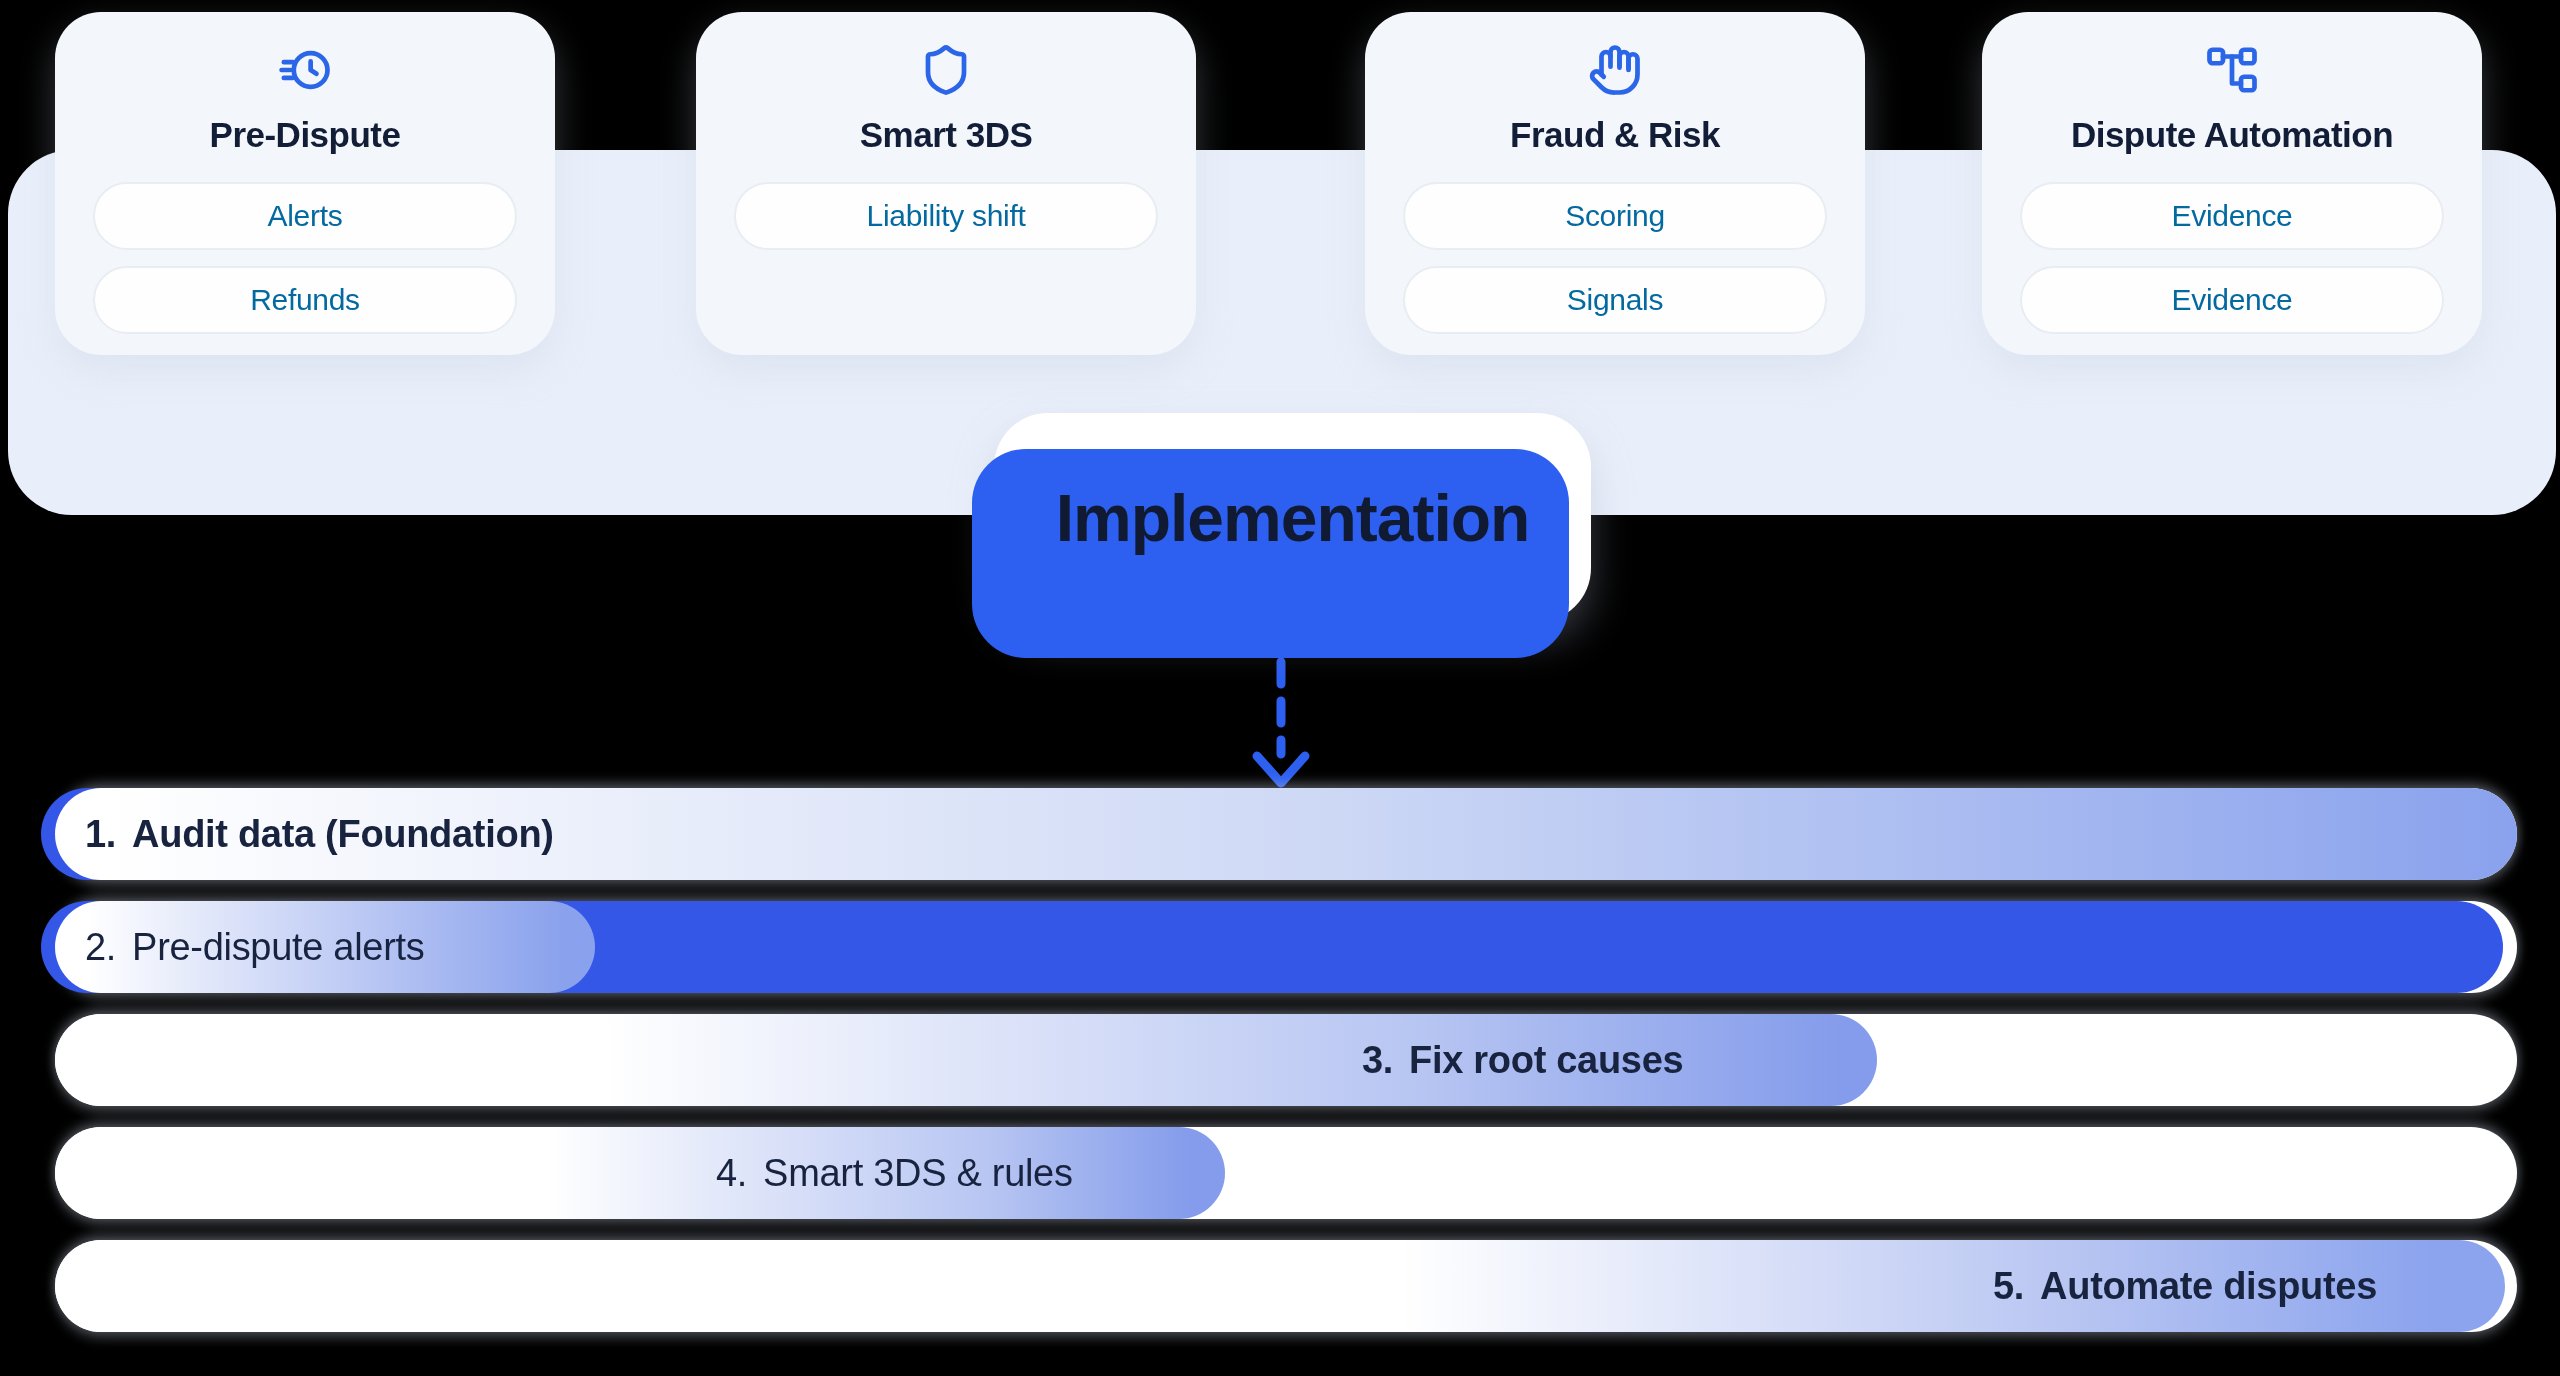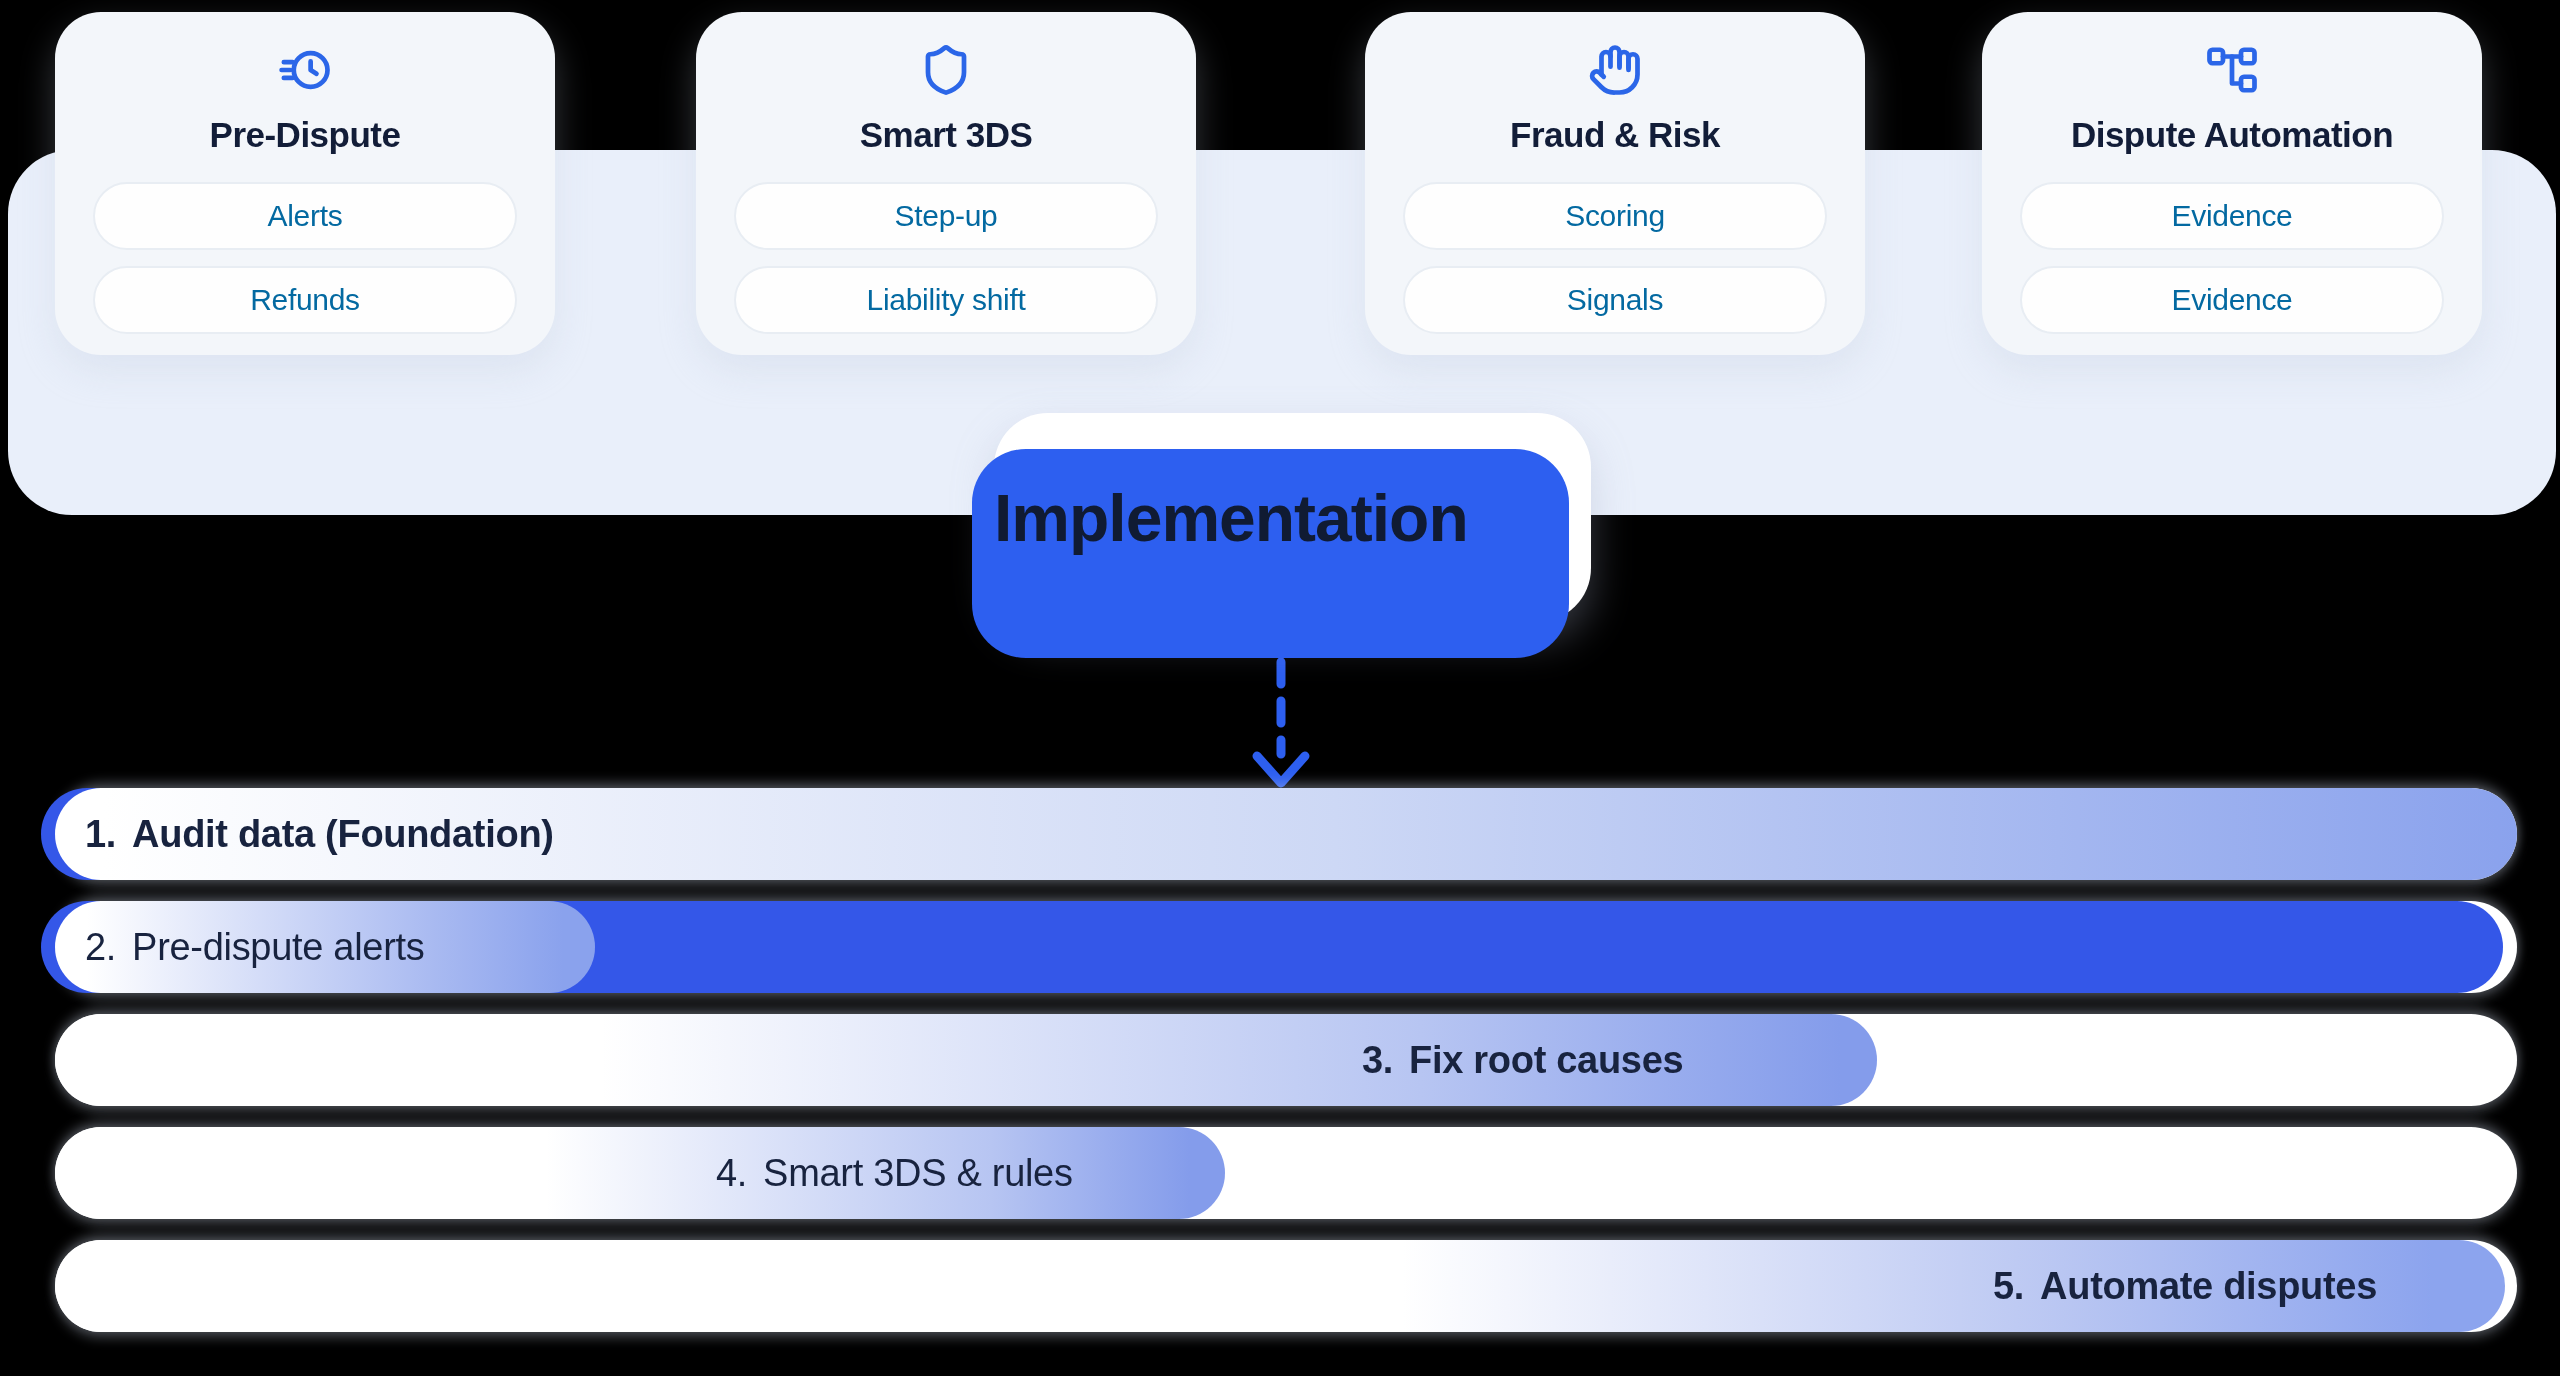--- a/index.html
+++ b/index.html
@@ -28,21 +28,21 @@
   .card .pills{margin:26px 38px 0;}
   .card .pill{
     height:64px;margin-bottom:16px;background:#fefefe;border:2px solid #e8edf3;
     border-radius:34px;display:flex;align-items:center;justify-content:center;
     font-size:30px;color:#0369a1;letter-spacing:-.3px;
   }
   
   .impl{
     position:absolute;left:994px;top:413px;width:597px;height:209px;z-index:1;
     background:#ffffff;border-radius:54px;
-    display:flex;align-items:center;
+    display:flex;align-items:center;justify-content:center;
     box-shadow:0 18px 40px rgba(160,170,195,.35);
   }
   .impl::before{
     content:"";position:absolute;left:-22px;top:36px;width:100%;height:100%;
     border-radius:54px;background:#2d5ff0;z-index:-1;
   }
   .impl span{font-size:66px;font-weight:700;color:#101b33;letter-spacing:-1px;}
   
   .arrow{position:absolute;left:1246px;top:658px;width:70px;height:132px;}
   
@@ -96,21 +96,20 @@
   </section>
 
   <section class="card c2">
     <div class="icon">
       <svg viewBox="0 0 24 24" fill="none" stroke="currentColor" stroke-width="2.1" stroke-linecap="round" stroke-linejoin="round">
         <path d="M20 13c0 5-3.5 7.5-7.66 8.95a1 1 0 0 1-.67-.01C7.5 20.5 4 18 4 13V6a1 1 0 0 1 1-1c2 0 4.5-1.2 6.24-2.72a1.17 1.17 0 0 1 1.52 0C14.51 3.81 17 5 19 5a1 1 0 0 1 1 1z"></path>
       </svg>
     </div>
     <h2>Smart 3DS</h2>
     <div class="pills">
-      <div class="pill">Step-up</div>
       <div class="pill">Liability shift</div>
     </div>
   </section>
 
   <section class="card c3">
     <div class="icon">
       <svg viewBox="0 0 24 24" fill="none" stroke="currentColor" stroke-width="2.1" stroke-linecap="round" stroke-linejoin="round">
         <path d="M18 11V6a2 2 0 0 0-4 0v5"></path>
         <path d="M14 10V4a2 2 0 0 0-4 0v2"></path>
         <path d="M10 10.5V6a2 2 0 0 0-4 0v8"></path>

